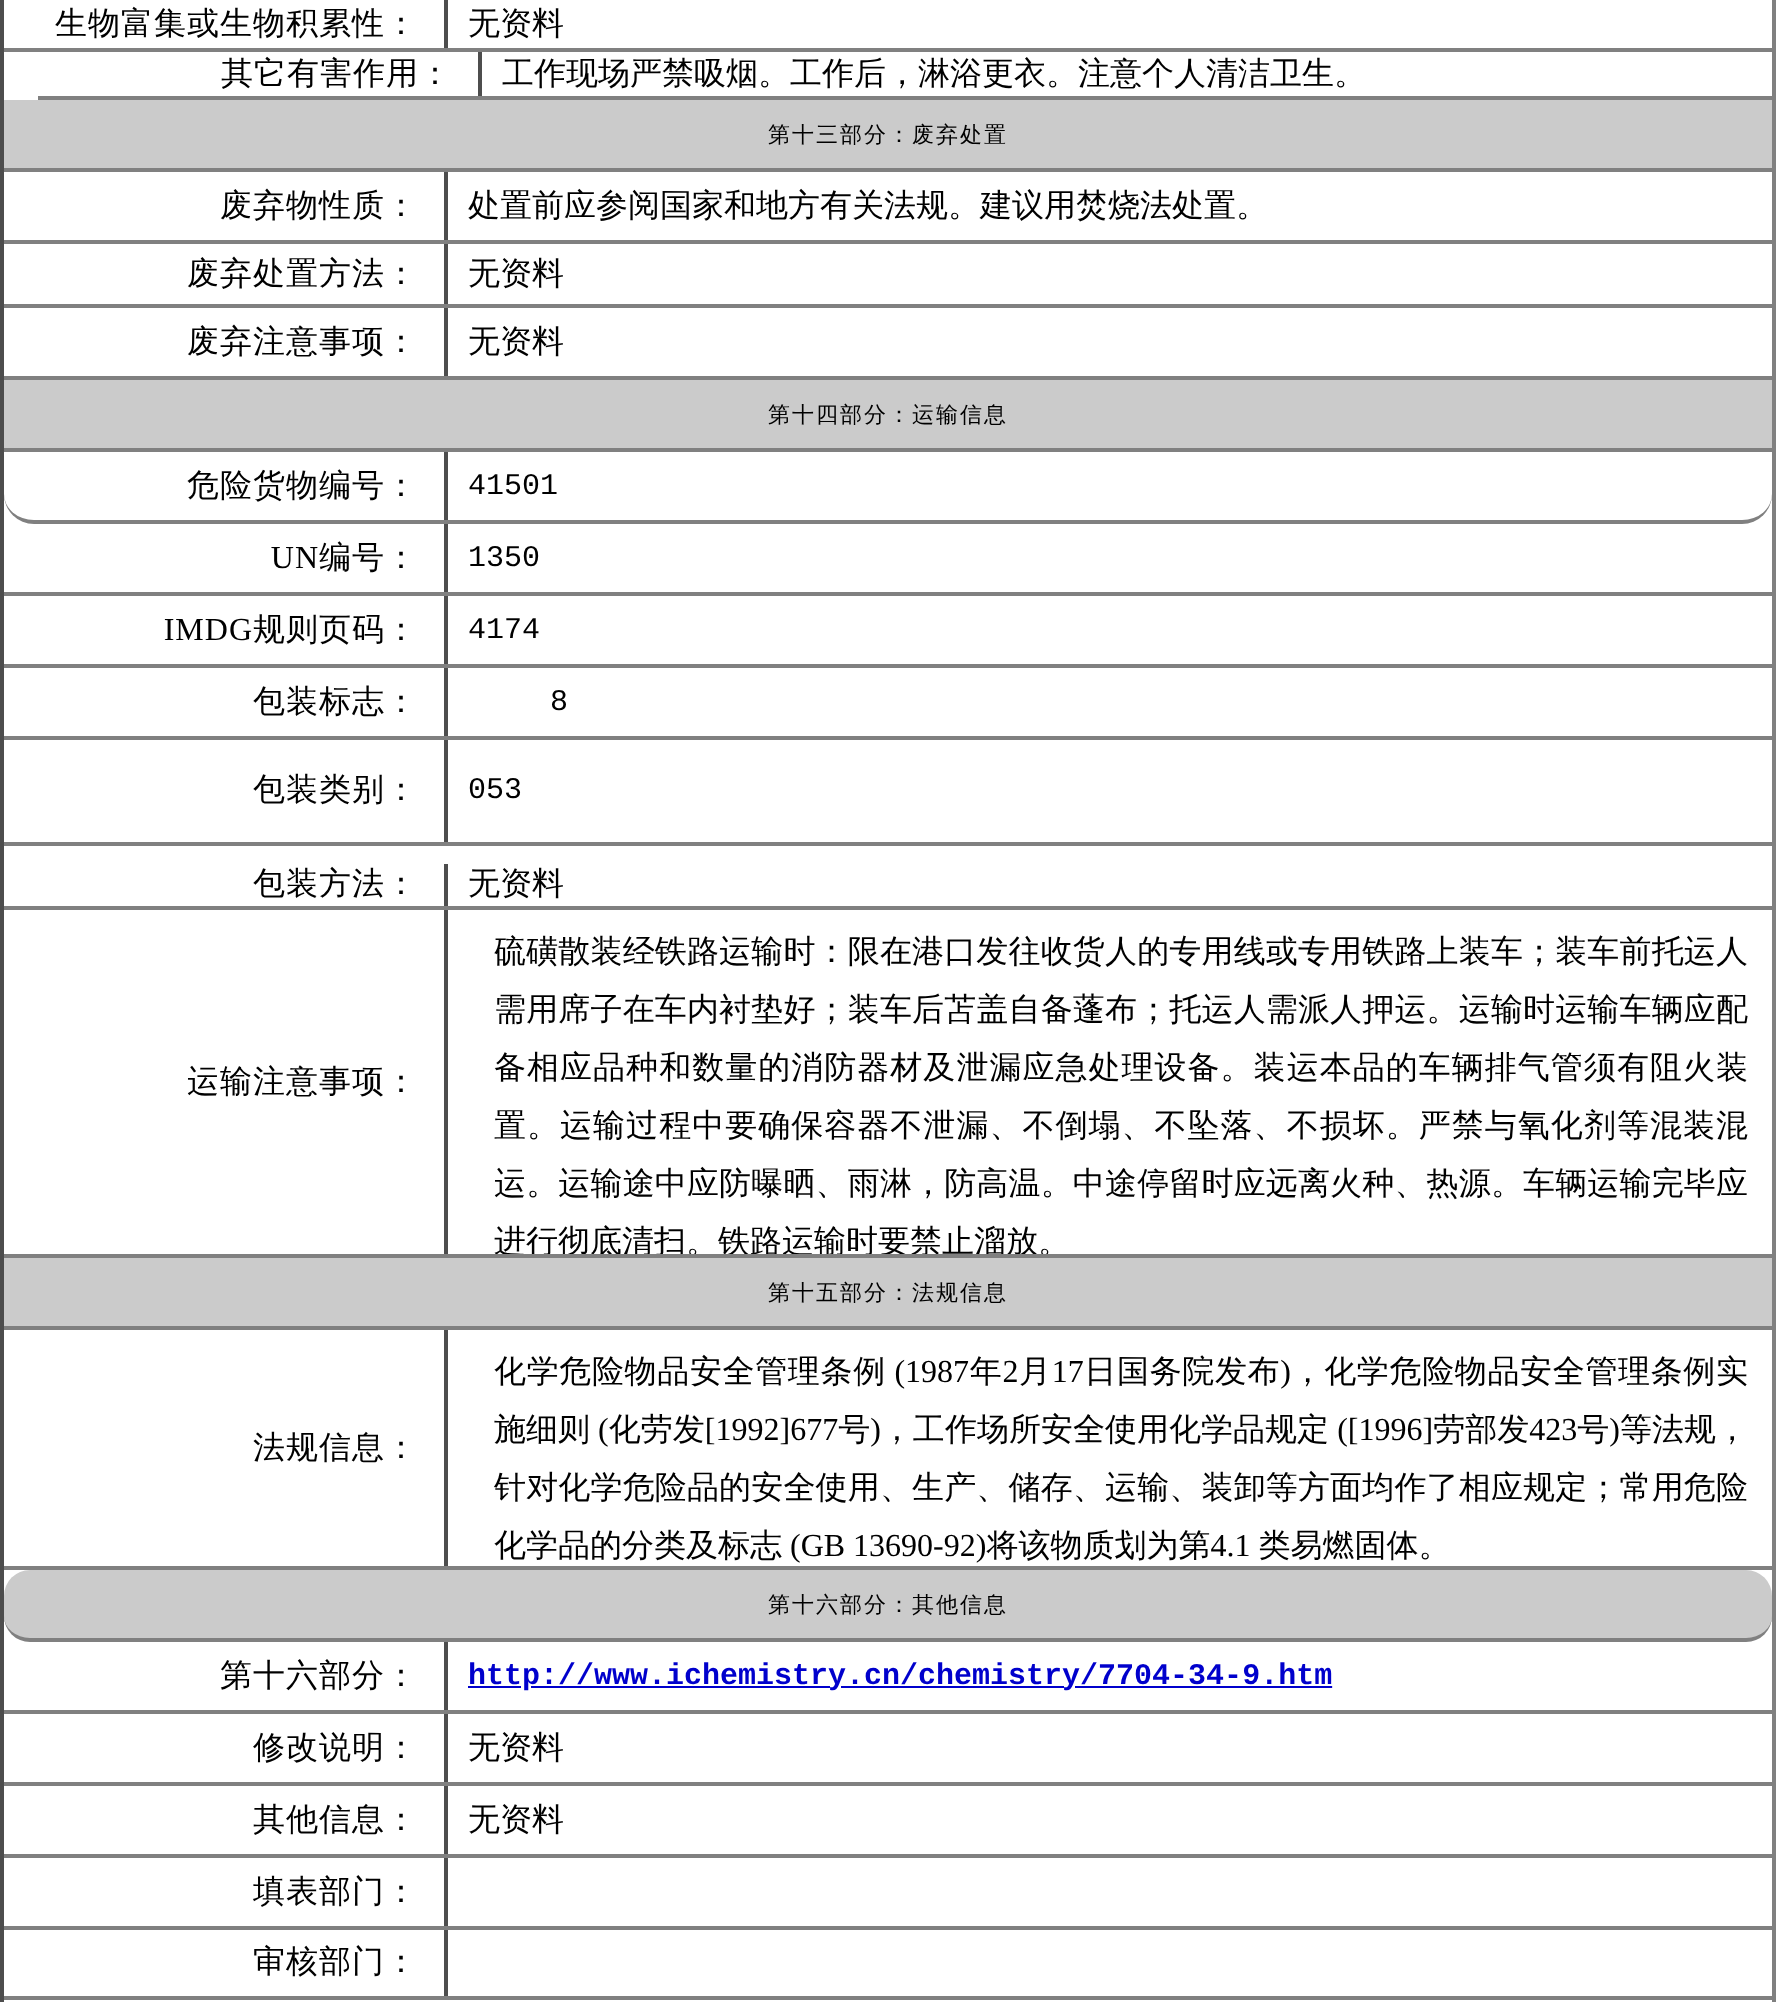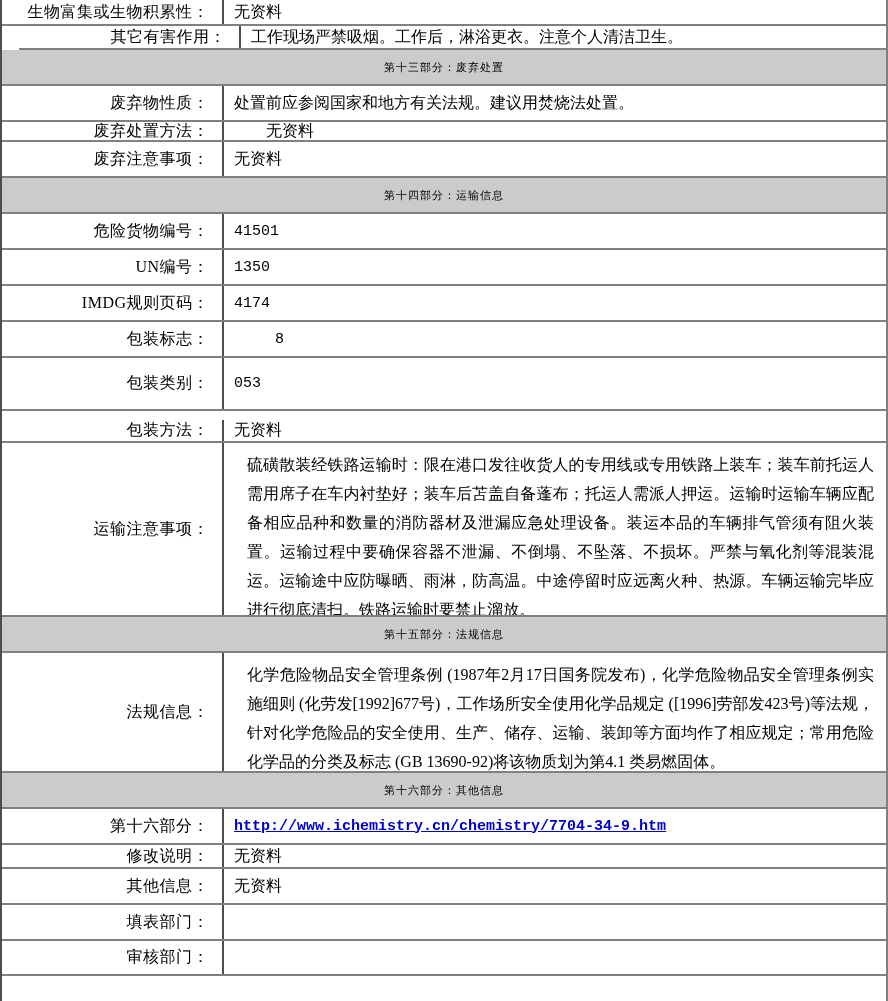--- a/index.html
+++ b/index.html
@@ -90,32 +90,32 @@
       <div class="label-cell">其它有害作用：</div>
       <div class="value-cell">工作现场严禁吸烟。工作后，淋浴更衣。注意个人清洁卫生。</div>
     </div>
     <div class="section-row" style="height: 36px;">
       <span>第十三部分：废弃处置</span>
     </div>
     <div class="row" style="height: 36px;">
       <div class="label-cell">废弃物性质：</div>
       <div class="value-cell">处置前应参阅国家和地方有关法规。建议用焚烧法处置。</div>
     </div>
-    <div class="row" style="height: 20px; gap: 32px;">
+    <div class="row" style="height: 32px;">
       <div class="label-cell">废弃处置方法：</div>
       <div class="value-cell">无资料</div>
     </div>
     <div class="row" style="height: 36px;">
       <div class="label-cell">废弃注意事项：</div>
       <div class="value-cell">无资料</div>
     </div>
     <div class="section-row" style="height: 36px;">
       <span>第十四部分：运输信息</span>
     </div>
-    <div class="row" style="height: 36px;">
+    <div class="row" style="height: 36px; border-radius: 15px;">
       <div class="label-cell">危险货物编号：</div>
       <div class="value-cell mono">41501</div>
     </div>
     <div class="row" style="height: 36px;">
       <div class="label-cell">UN编号：</div>
       <div class="value-cell mono">1350</div>
     </div>
     <div class="row" style="height: 36px;">
       <div class="label-cell">IMDG规则页码：</div>
       <div class="value-cell mono">4174</div>
@@ -136,30 +136,30 @@
       <div class="label-cell">运输注意事项：</div>
       <div class="value-cell">硫磺散装经铁路运输时：限在港口发往收货人的专用线或专用铁路上装车；装车前托运人需用席子在车内衬垫好；装车后苫盖自备蓬布；托运人需派人押运。运输时运输车辆应配备相应品种和数量的消防器材及泄漏应急处理设备。装运本品的车辆排气管须有阻火装置。运输过程中要确保容器不泄漏、不倒塌、不坠落、不损坏。严禁与氧化剂等混装混运。运输途中应防曝晒、雨淋，防高温。中途停留时应远离火种、热源。车辆运输完毕应进行彻底清扫。铁路运输时要禁止溜放。</div>
     </div>
     <div class="section-row" style="height: 36px; align-items: center;">
       <span>第十五部分：法规信息</span>
     </div>
     <div class="row multiline" style="height: 120px;">
       <div class="label-cell">法规信息：</div>
       <div class="value-cell">化学危险物品安全管理条例 (1987年2月17日国务院发布)，化学危险物品安全管理条例实施细则 (化劳发[1992]677号)，工作场所安全使用化学品规定 ([1996]劳部发423号)等法规，针对化学危险品的安全使用、生产、储存、运输、装卸等方面均作了相应规定；常用危险化学品的分类及标志 (GB 13690-92)将该物质划为第4.1 类易燃固体。</div>
     </div>
-    <div class="section-row" style="height: 36px;">
+    <div class="section-row" style="height: 36px; border-radius: 13px;">
       <span>第十六部分：其他信息</span>
     </div>
     <div class="row" style="height: 36px;">
       <div class="label-cell">第十六部分：</div>
       <div class="value-cell">
         <a class="doc-link" href="#">http://www.ichemistry.cn/chemistry/7704-34-9.htm</a>
       </div>
     </div>
-    <div class="row" style="height: 24px;">
+    <div class="row" style="height: 36px;">
       <div class="label-cell">修改说明：</div>
       <div class="value-cell">无资料</div>
     </div>
     <div class="row" style="height: 36px;">
       <div class="label-cell">其他信息：</div>
       <div class="value-cell">无资料</div>
     </div>
     <div class="row" style="height: 36px;">
       <div class="label-cell">填表部门：</div>
       <div class="value-cell"></div>

